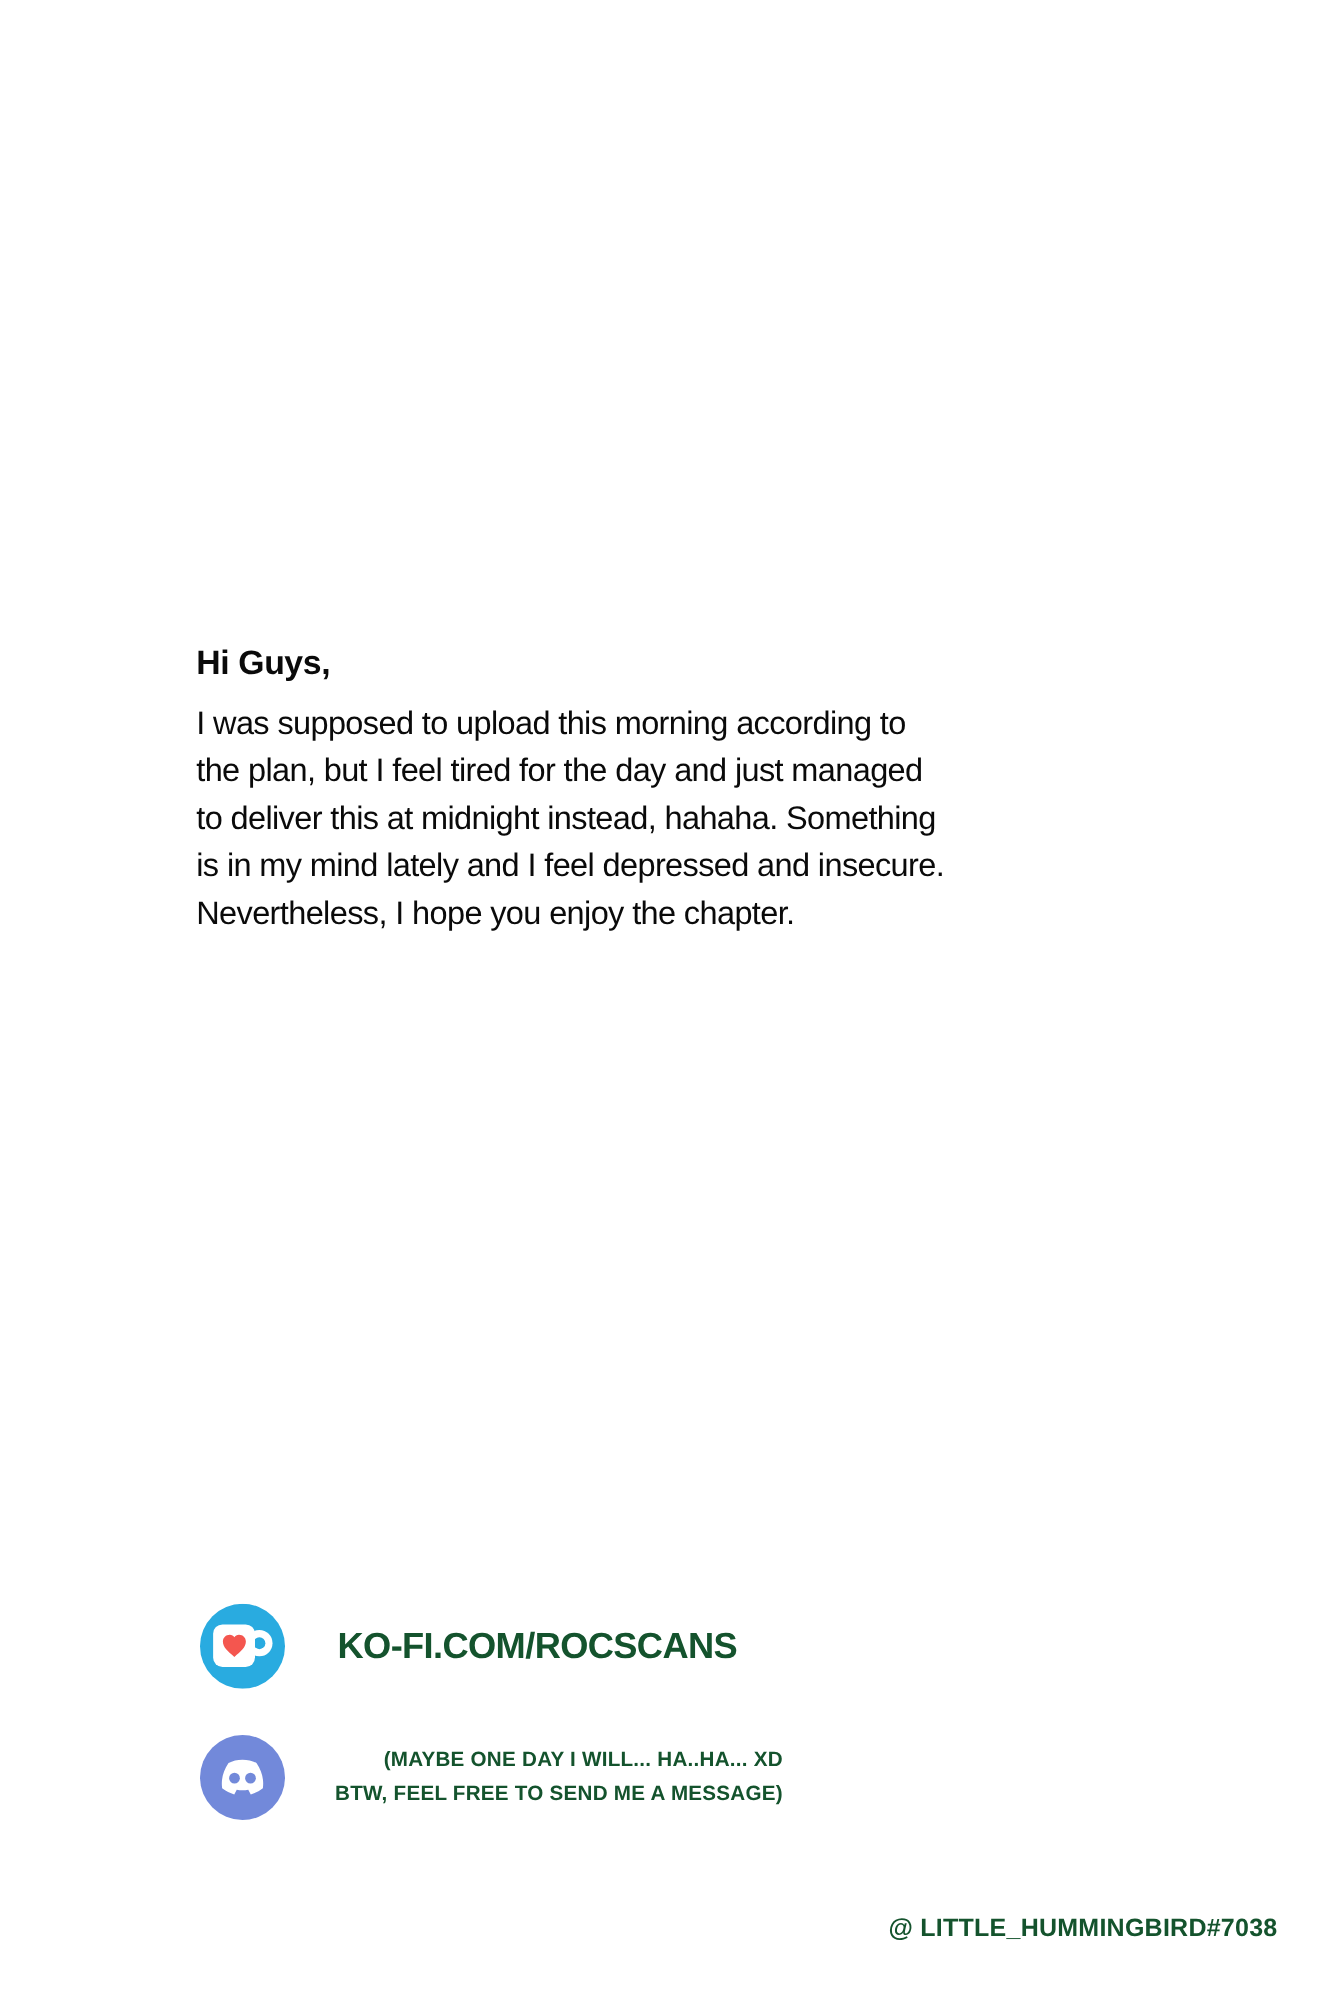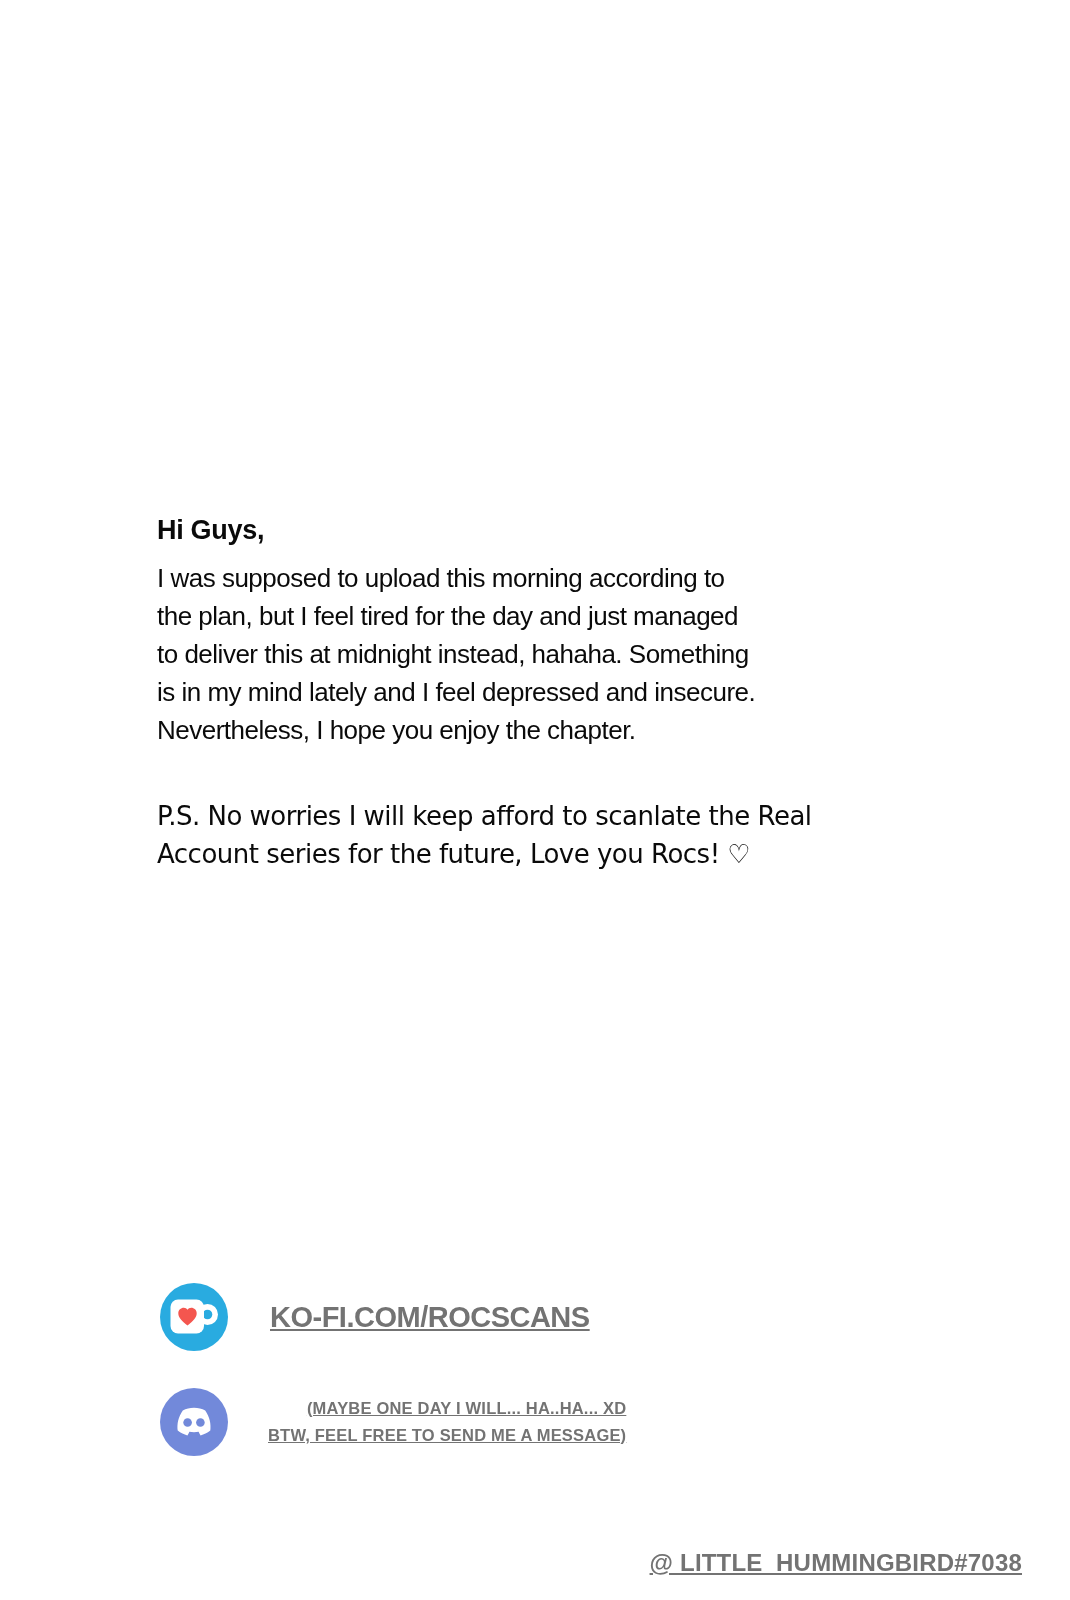--- a/index.html
+++ b/index.html
@@ -38,58 +38,54 @@
     left: 160px;
     display: flex;
     align-items: center;
   }
   .kofi-row { top: 1283px; }
   .discord-row { top: 1388px; text-align: right; }
   .brand-icon { width: 68px; height: 68px; flex: 0 0 auto; }
   .comic {
     font-family: "Liberation Sans", "DejaVu Sans", sans-serif;
     font-weight: bold;
-    color: #737373;
-    text-decoration: underline;
+    color: #14532d;
   }
   .kofi-label {
     margin-left: 42px;
     font-size: 29px;
     letter-spacing: -0.5px;
     white-space: nowrap;
   }
   .discord-note {
     margin-left: 40px;
     font-size: 16.5px;
     line-height: 27.5px;
     letter-spacing: 0.2px;
     white-space: pre-line;
   }
   .footer-handle {
     position: absolute;
     right: 48px; top: 1532px;
-    font-size: 24px;
+    font-size: 20px;
     letter-spacing: 0.2px;
     white-space: nowrap;
-    margin-top: 17px;
   }
   .heart-suit { font-family: "DejaVu Sans", sans-serif; }
 </style>
 </head>
 <body>
 
 <div class="letter">
   <div class="heading">Hi Guys,</div>
   <div class="para para-1">I was supposed to upload this morning according to
 the plan, but I feel tired for the day and just managed
 to deliver this at midnight instead, hahaha. Something
 is in my mind lately and I feel depressed and insecure.
 Nevertheless, I hope you enjoy the chapter.</div>
-  <div class="para para-ps heart-suit">P.S. No worries I will keep afford to scanlate the Real
-Account series for the future, Love you Rocs!  ♡</div>
 </div>
 
 <div class="brand-row kofi-row">
   <svg class="brand-icon" viewBox="0 0 68 68" aria-hidden="true">
     <circle cx="34" cy="34" r="34" fill="#29abe0"></circle>
     <circle cx="47.5" cy="31.5" r="10.5" fill="#ffffff"></circle>
     <circle cx="47.5" cy="31.5" r="4.8" fill="#29abe0"></circle>
     <rect x="10.5" y="16.5" width="33.5" height="34" rx="7.5" fill="#ffffff"></rect>
     <path d="M27.5 42.5 C22.3 38.1 18.3 34.8 18.3 30.2 C18.3 27 20.8 24.7 23.8 24.7 C25.4 24.7 26.8 25.5 27.5 26.8 C28.2 25.5 29.6 24.7 31.2 24.7 C34.2 24.7 36.7 27 36.7 30.2 C36.7 34.8 32.7 38.1 27.5 42.5 Z" fill="#f4564f"></path>
   </svg>

